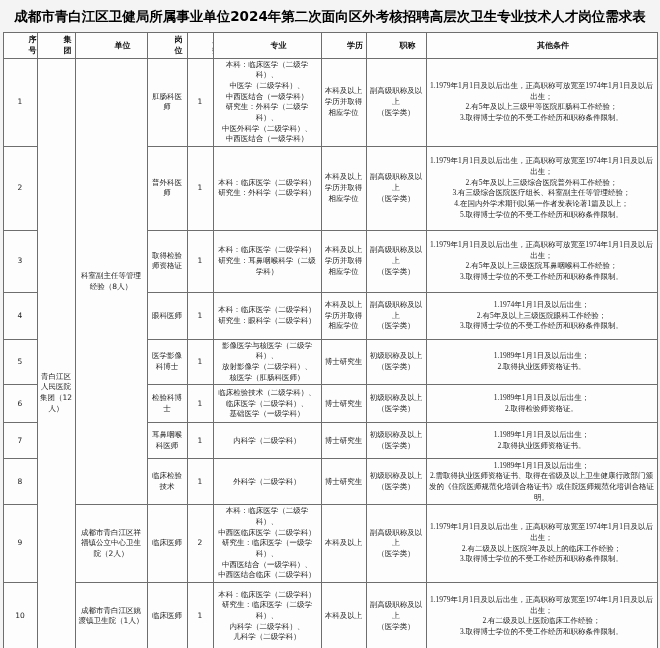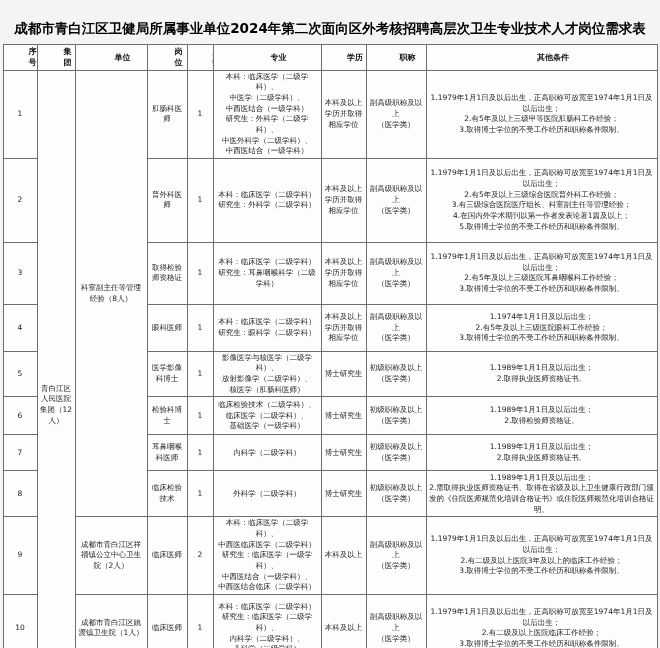--- a/index.html
+++ b/index.html
@@ -6,36 +6,36 @@
   html,body { margin:0; padding:0; }
   body {
     width:660px; height:648px;
     background:#f4f4f4;
     font-family:"DejaVu Sans", sans-serif;
     color:#1a1a1a;
   }
   .sheet { width:656px; margin:0 auto; }
   .doc-title {
     font-size:13.5px; font-weight:bold; text-align:center;
-    padding:20px 0 6px 0; margin:0; color:#000;
+    padding:8px 0 6px 0; margin:0; color:#000;
   }
   table.req {
     border-collapse:collapse; width:654px; margin:0 auto;
     table-layout:fixed; background:#fdfdfd;
   }
   table.req th, table.req td {
     border:1px solid #6e6e6e;
     font-size:7.5px; line-height:1.42;
     text-align:center; vertical-align:middle;
     padding:1px 2px; color:#222;
     word-break:break-all; overflow:hidden;
   }
   table.req th { font-weight:bold; font-size:8px; height:21px; color:#111;padding-left:25px; }
   .pre { white-space:pre-line; }
-  .left { text-align:left; }
+  .left { text-align:left;font-family:Liberation Serif, serif; }
   
   tbody tr:nth-child(1){height:64px} tbody tr:nth-child(2){height:84px}
   tbody tr:nth-child(3){height:62px} tbody tr:nth-child(4){height:47px}
   tbody tr:nth-child(5){height:38px} tbody tr:nth-child(6){height:38px}
   tbody tr:nth-child(7){height:36px} tbody tr:nth-child(8){height:46px}
   tbody tr:nth-child(9){height:72px} tbody tr:nth-child(10){height:68px}
   tbody tr:nth-child(11){height:60px}
 </style>
 </head>
 <body>

